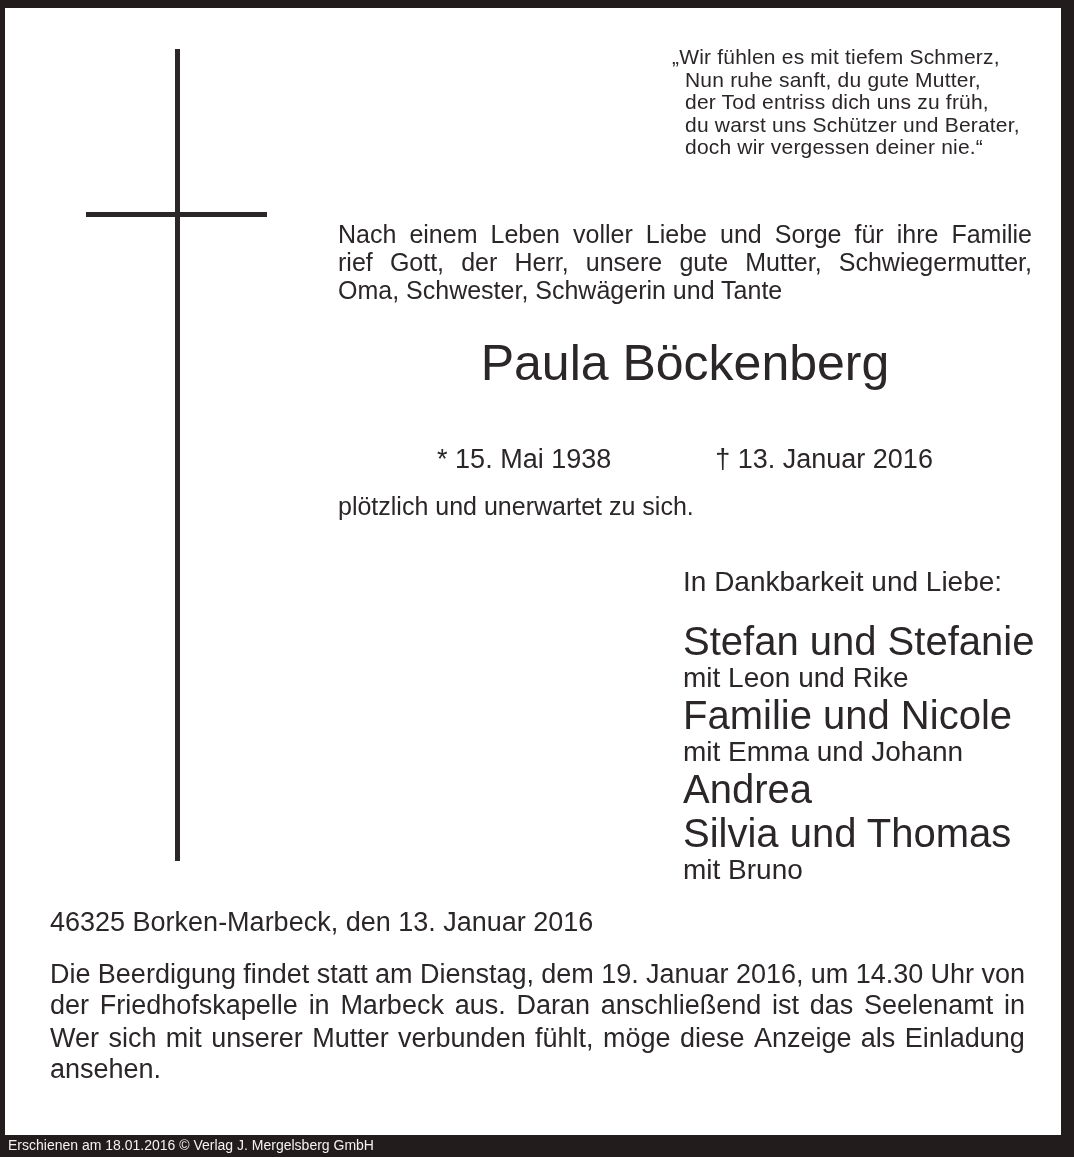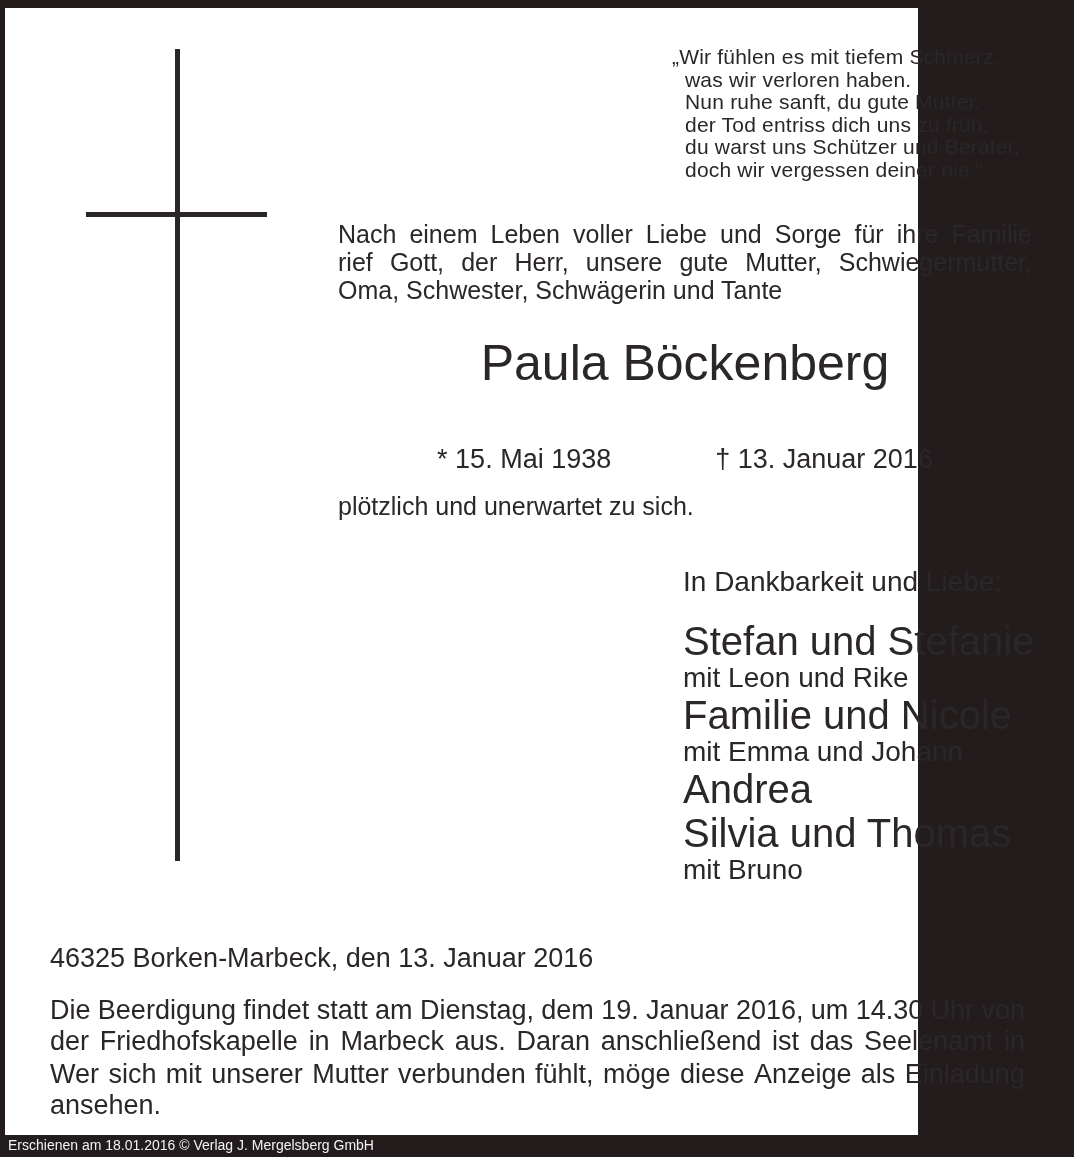--- a/index.html
+++ b/index.html
@@ -5,21 +5,21 @@
   html,body { margin:0; padding:0; }
   body {
     width:1074px; height:1157px;
     background:#221c1d;
     position:relative;
     font-family:"Liberation Sans", sans-serif;
     overflow:hidden;
   }
   .sheet {
     position:absolute; left:5px; top:8px;
-    width:913px; height:1127px;
+    width:1056px; height:1127px;
     background:#ffffff;
     color:#2b2627;
   }
   
   .cross-v { position:absolute; left:170px; top:41px; width:5px; height:812px; background:#2b2627; }
   .cross-h { position:absolute; left:81px; top:204px; width:181px; height:5px; background:#2b2627; }
   
   .quote { position:absolute; left:667px; top:38px; font-size:21px; line-height:22.6px; white-space:nowrap; letter-spacing:0.2px; }
   .quote-line { padding-left:13px; }
   .quote-line.q-first { padding-left:0; }
@@ -32,41 +32,40 @@
   .maiden-line { position:absolute; left:333px; top:389px; width:694px; text-align:center; font-size:31px; line-height:36px; white-space:nowrap; }
   .dates-line  { position:absolute; left:333px; top:434px; width:694px; display:flex; justify-content:center; gap:104px; font-size:27px; line-height:34px; white-space:nowrap; }
   .cause { position:absolute; left:333px; top:483px; font-size:25px; line-height:30px; white-space:nowrap; }
   
   .mourners { position:absolute; left:678px; top:557px; white-space:nowrap; }
   .m-heading { font-size:28px; line-height:34px; margin-bottom:20px; }
   .m-name { font-size:40px; line-height:44px; }
   .m-with { font-size:28px; line-height:30px; }
   
   .bottom { position:absolute; left:45px; top:899px; width:975px; font-size:27px; line-height:31px; }
-  .place-date { margin-bottom:21px; white-space:nowrap;margin-top:36px; }
+  .place-date { margin-bottom:21px; white-space:nowrap; }
   .para { margin:0 0 2px 0; }
   
   .footer {
     position:absolute; left:8px; top:1136px;
     color:#f4f2f2; font-size:14px; line-height:18px; white-space:nowrap;
   }
 </style>
 </head>
 <body>
 
 <div class="sheet">
 
   <div>
     <div class="cross-v"></div>
     <div class="cross-h"></div>
   </div>
 
   <div class="quote">
     <div class="quote-line q-first">„Wir fühlen es mit tiefem Schmerz,</div>
-    <div class="quote-line">was wir verloren haben.</div>
     <div class="quote-line">Nun ruhe sanft, du gute Mutter,</div>
     <div class="quote-line">der Tod entriss dich uns zu früh,</div>
     <div class="quote-line">du warst uns Schützer und Berater,</div>
     <div class="quote-line">doch wir vergessen deiner nie.“</div>
   </div>
 
   <div class="intro">
     <div class="jline">
         <span>Nach</span>
         <span>einem</span>

